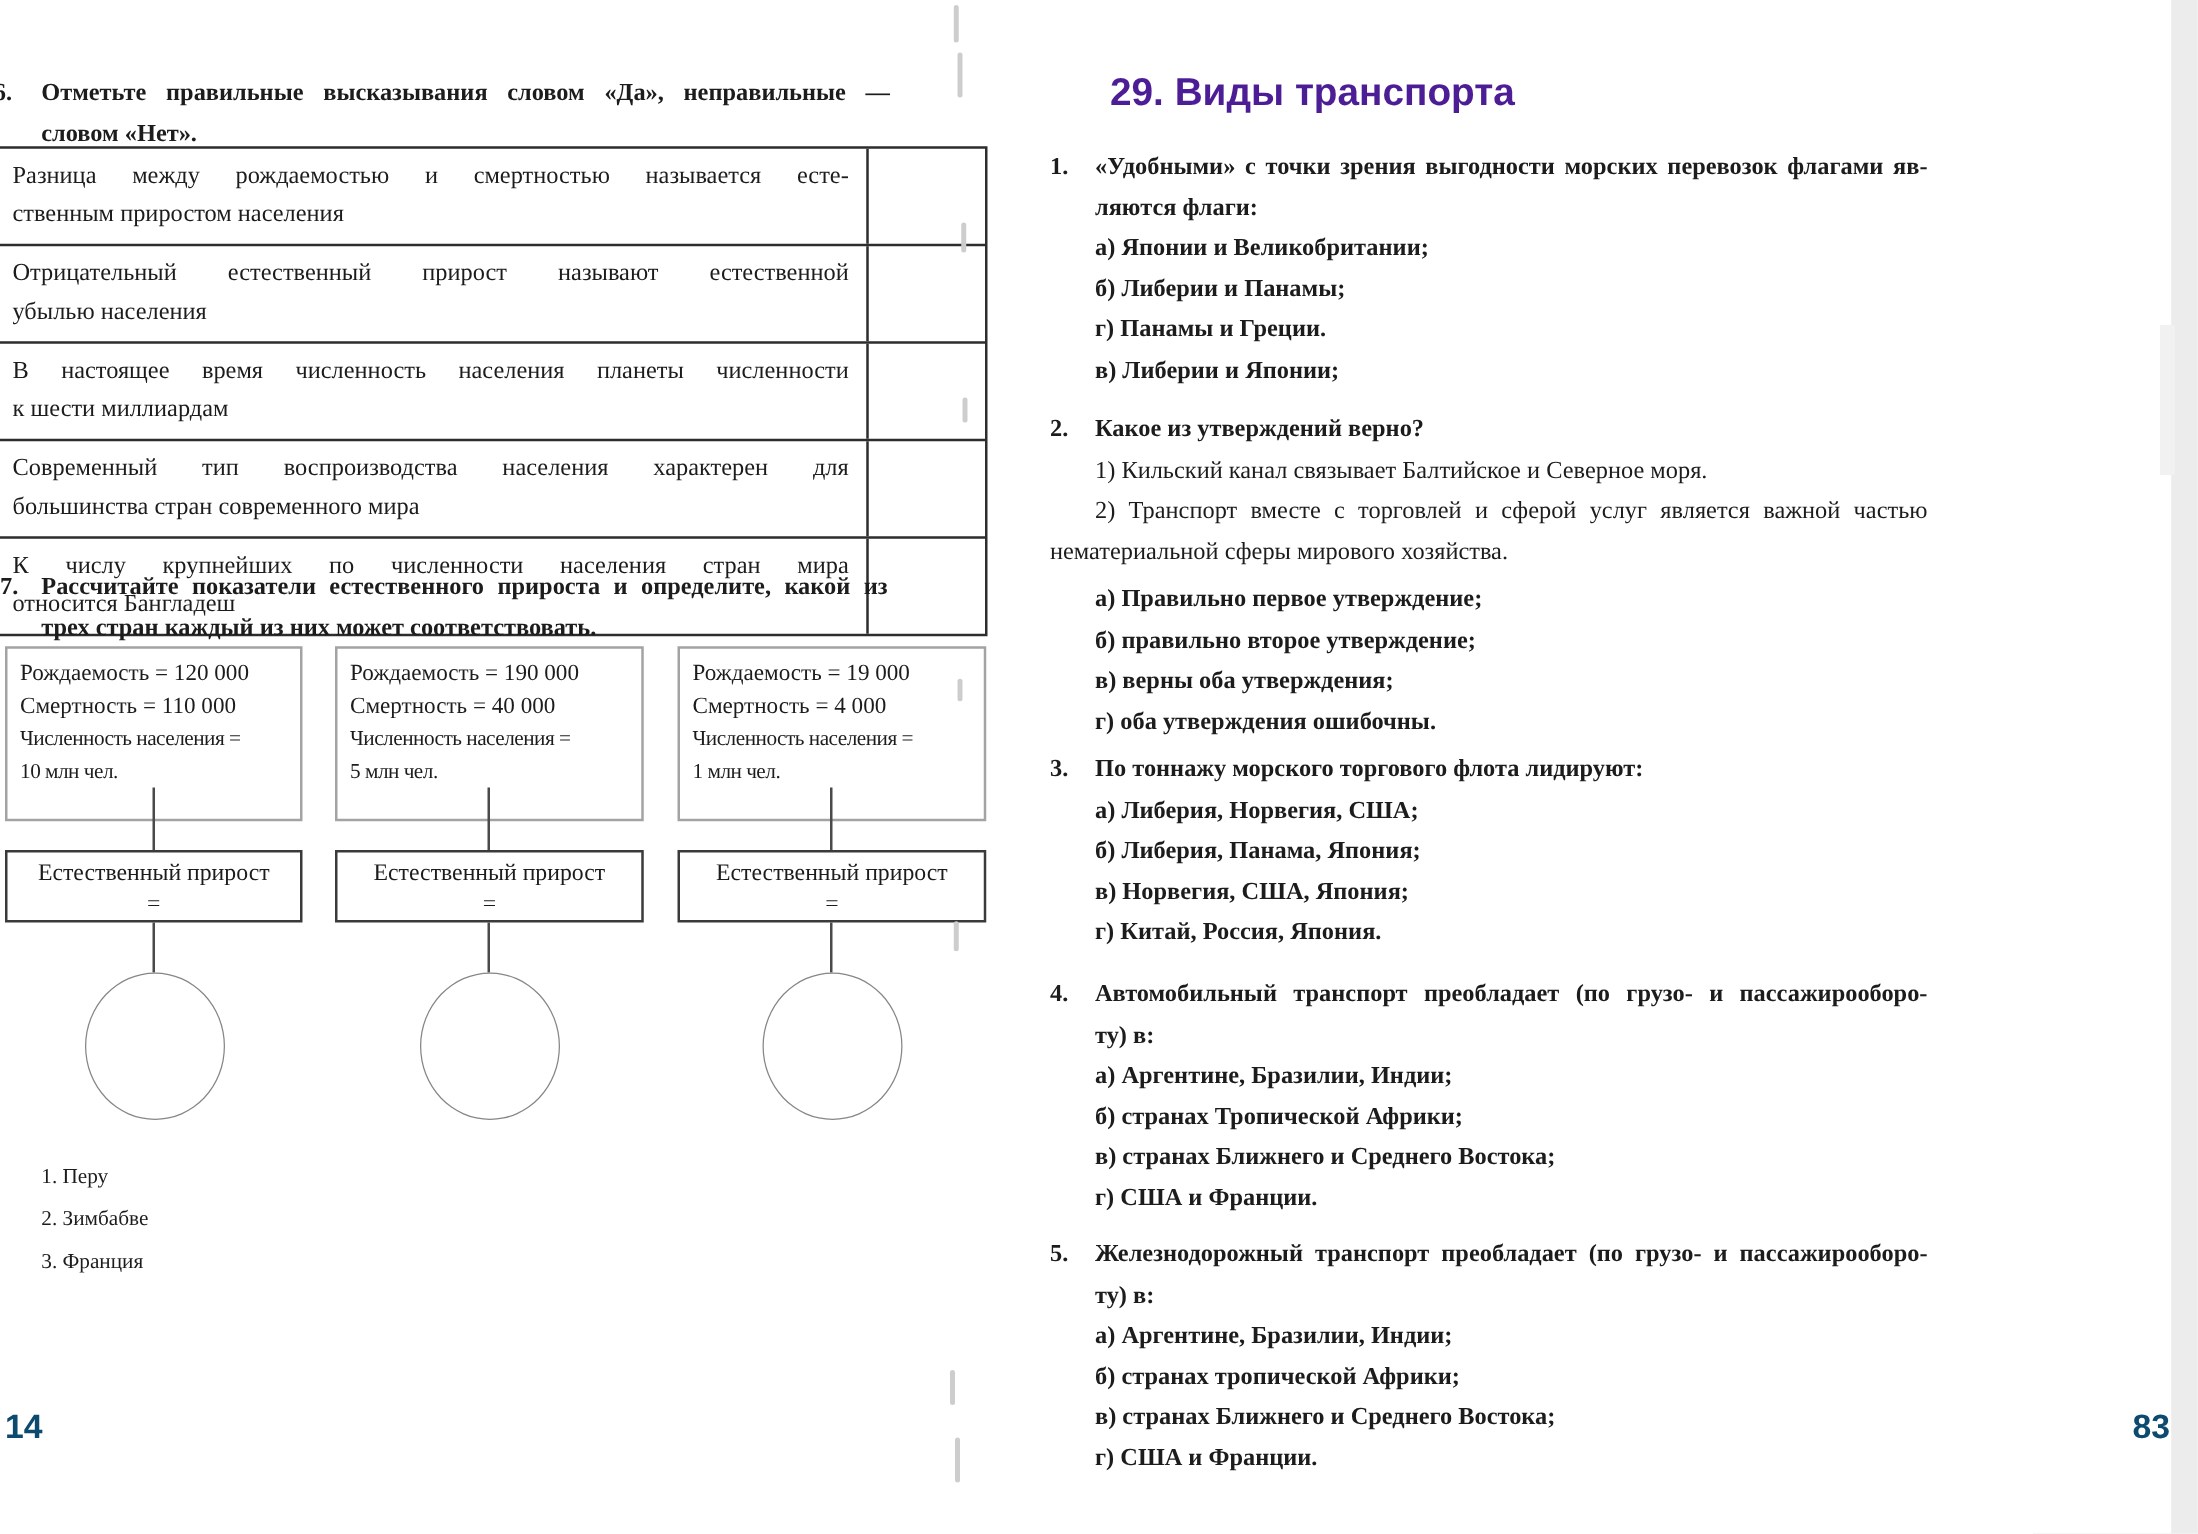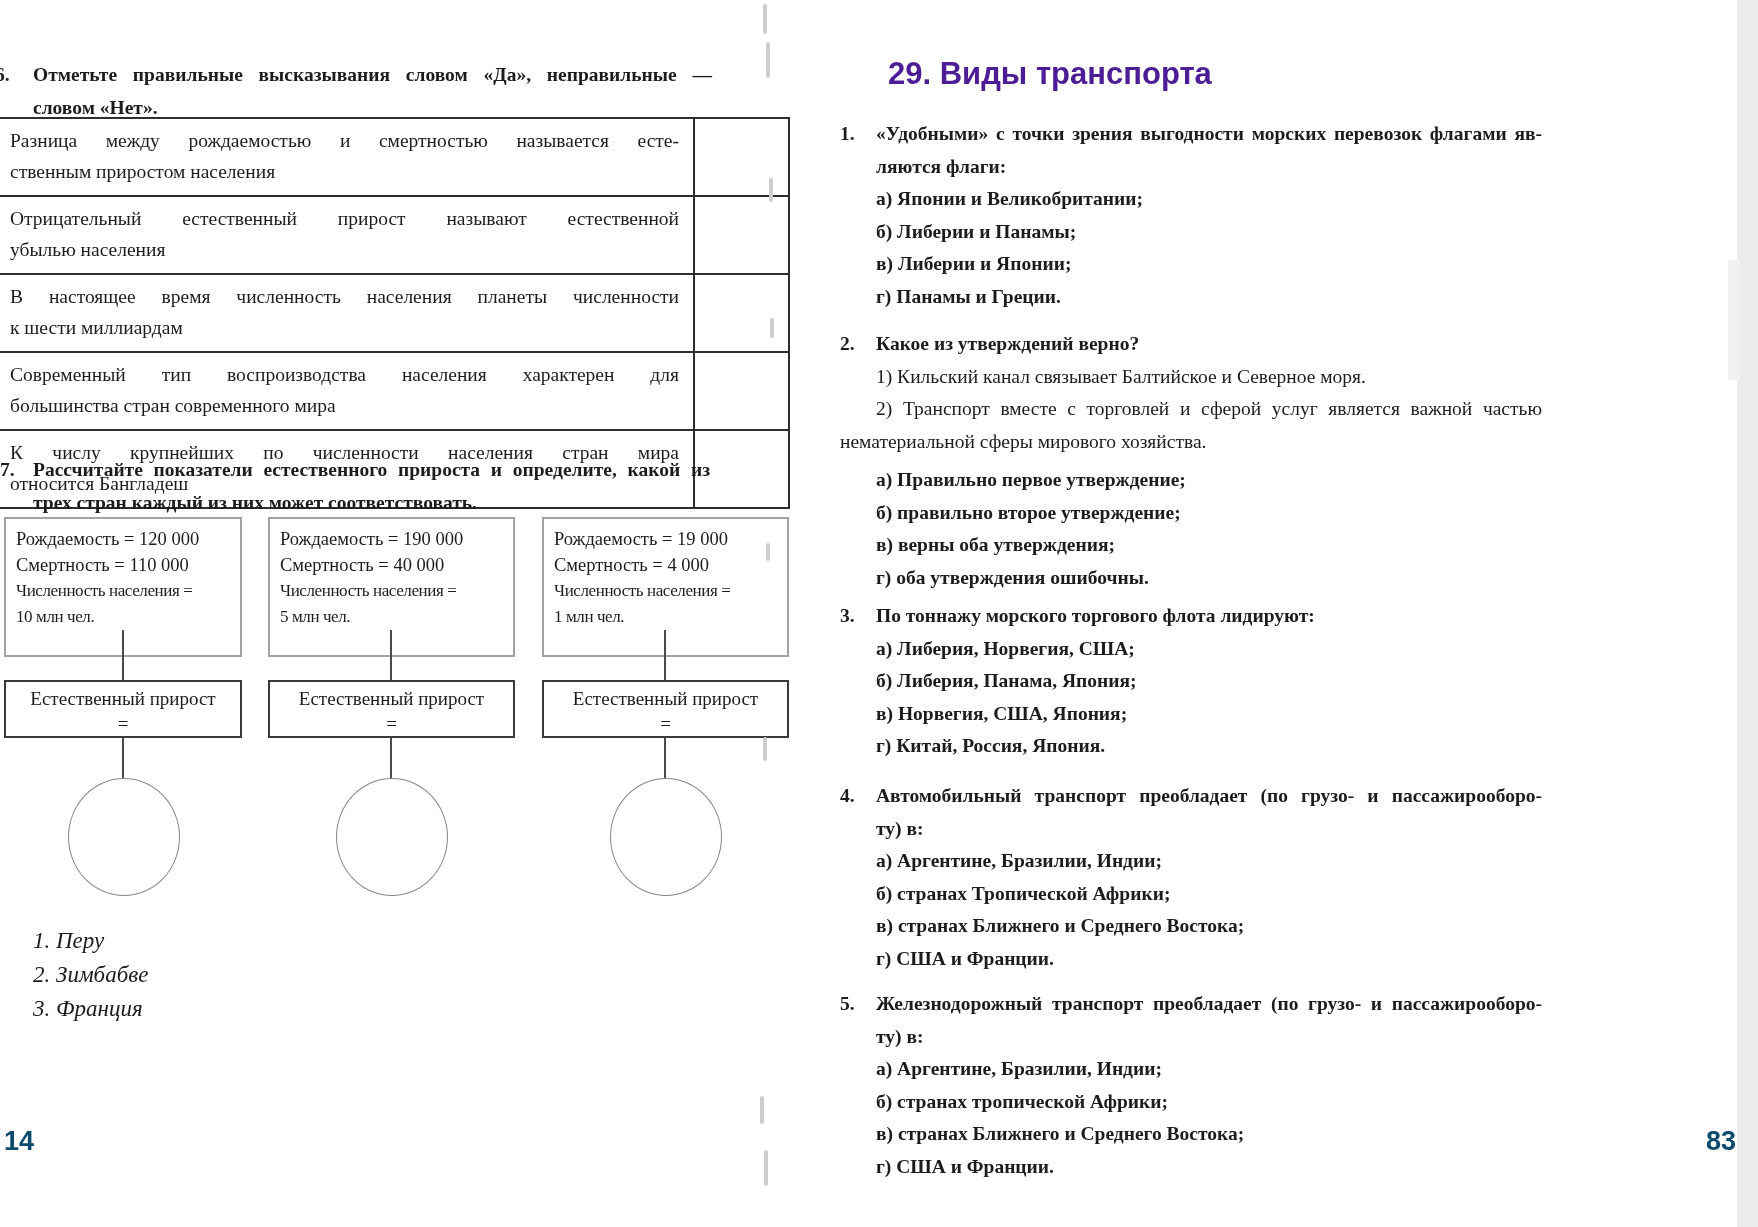--- a/index.html
+++ b/index.html
@@ -33,21 +33,21 @@
   .card .small{font-size:17px;letter-spacing:-0.4px;}
   .vline{position:absolute;width:0;border-left:2px solid #4a4a4a;}
   .vl-a{top:630px;height:50px;}
   .vl-b{top:738px;height:40px;}
   .resbox{position:absolute;top:680px;height:58px;border:2px solid #3a3a3a;box-sizing:border-box;
           text-align:center;font-size:19px;line-height:25px;padding-top:4px;background:#fff;}
   .resbox.c1{left:4px;width:238px;}
   .resbox.c2{left:268px;width:247px;}
   .resbox.c3{left:542px;width:247px;}
   .circle{position:absolute;top:778px;width:110px;height:116px;border:1.5px solid #868686;border-radius:50%;}
-  #countries{position:absolute;left:33px;top:924px;font-size:23px;line-height:34px;font-style:italic;}
+  #countries{position:absolute;left:33px;top:924px;font-size:17px;line-height:34px;}
   .pagenum{position:absolute;font-family:"Liberation Sans","DejaVu Sans",sans-serif;font-weight:bold;font-size:27px;color:#0c4a6e;}
   #pn-left{left:4px;top:1126px;}
   #pn-right{left:1702px;top:1126px;}
   
   #page-right{position:absolute;left:840px;top:0;width:918px;height:1227px;}
   #section-title{position:absolute;left:48px;top:56px;font-family:"Liberation Sans","DejaVu Sans",sans-serif;
                  font-weight:bold;font-size:31px;color:#4c1d95;}
   .q{position:absolute;left:0;display:flex;width:702px;}
   .qnum{flex:none;width:36px;font-weight:bold;font-size:19.5px;line-height:32.5px;}
   .qbody{flex:1;width:666px;font-size:19.5px;line-height:32.5px;}
@@ -184,22 +184,22 @@
     <div id="q1" class="q">
       <div class="qnum">1.</div>
       <div class="qbody">
         <div class="qprompt">
           <div class="jl">«Удобными» с точки зрения выгодности морских перевозок флагами яв-</div>
           <div>ляются флаги:</div>
         </div>
         <div class="options">
           <div>а) Японии и Великобритании;</div>
           <div>б) Либерии и Панамы;</div>
+          <div>г) Панамы и Греции.</div>
           <div>в) Либерии и Японии;</div>
-          <div>г) Панамы и Греции.</div>
         </div>
       </div>
     </div>
 
     <div id="q2" class="q">
       <div class="qnum">2.</div>
       <div class="qbody">
         <div class="qprompt">
           <div>Какое из утверждений верно?</div>
         </div>

